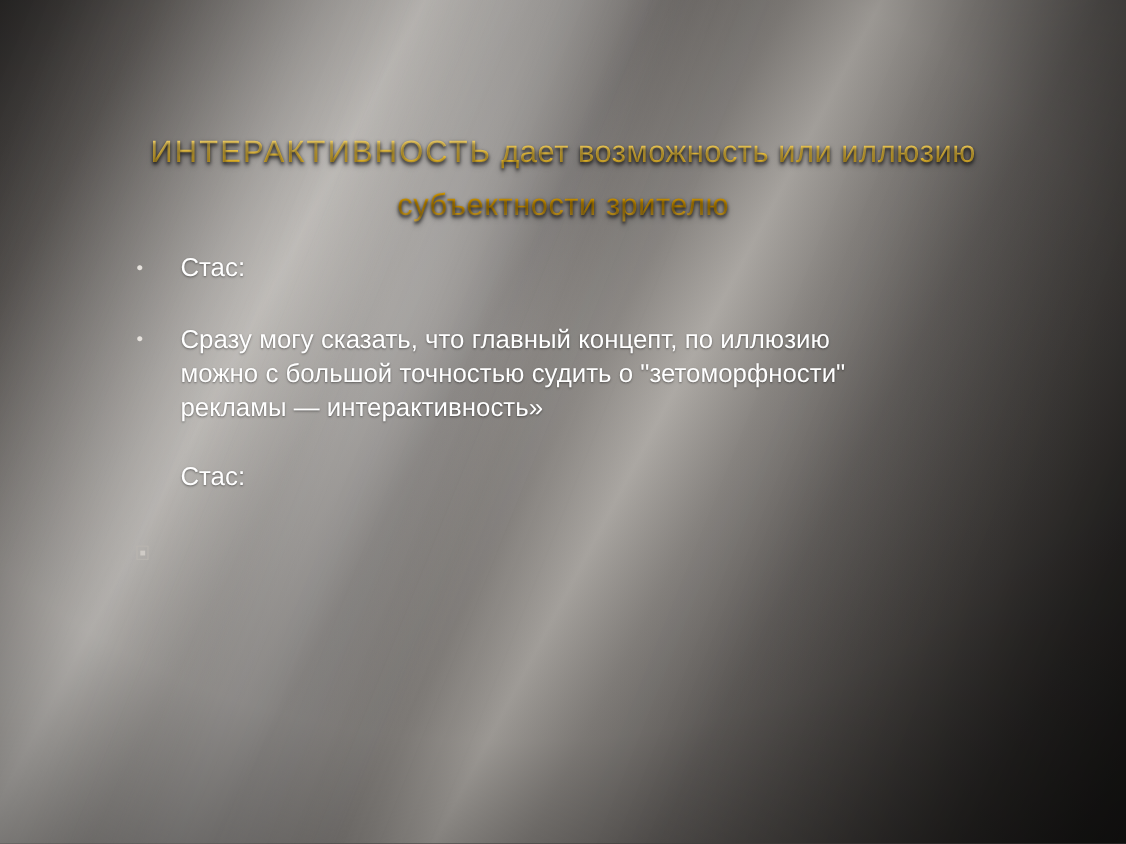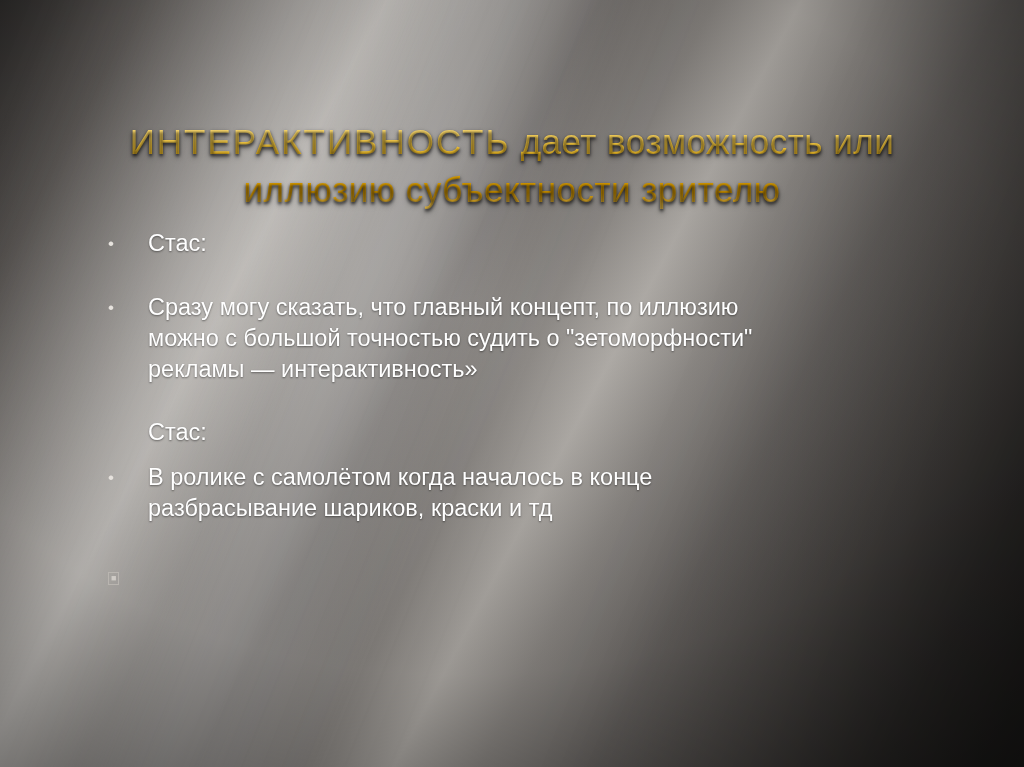--- a/index.html
+++ b/index.html
@@ -83,40 +83,40 @@
     inset: 0;
   }
 
   
   .title {
     position: absolute;
     left: 58px;
     top: 95px;
     width: 908px;
     text-align: center;
-    font-size: 35px;
+    font-size: 28px;
     line-height: 48px;
     font-weight: normal;
     letter-spacing: 0.5px;
     color: #f2c200;
     background: linear-gradient(180deg, #ffe89a 0%, #f7c93d 28%, #e8a900 55%, #c98f00 78%, #f0cb63 100%);
     -webkit-background-clip: text;
     background-clip: text;
     -webkit-text-fill-color: transparent;
     text-shadow: 0 2px 3px rgba(0,0,0,0.55);
     filter: drop-shadow(0 2px 2px rgba(0,0,0,0.5));
   }
   .title .caps {
     letter-spacing: 2px;
   }
 
   
   .body {
     position: absolute;
-    left: 96px;
+    left: 112px;
     top: 228px;
     width: 820px;
     color: #ffffff;
   }
 
   .bullet-row {
     display: flex;
     align-items: flex-start;
     margin-bottom: 14px;
   }
@@ -192,25 +192,20 @@
 рекламы — интерактивность»</span>
       </div>
 
       <div class="spacer-sm"></div>
 
       <div class="bullet-row">
         <span class="bullet-mark none"></span>
         <span class="bullet-text">Стас:</span>
       </div>
 
-      <div class="bullet-row">
-        <span class="bullet-mark dot"></span>
-        <span class="bullet-text">В ролике с самолётом когда началось в конце
-разбрасывание шариков, краски и тд</span>
-      </div>
 
 
       <div class="spacer-md"></div>
 
       <div class="bullet-row">
         <span class="bullet-mark square"></span>
         <span class="bullet-text"></span>
       </div>
 
     </div>

